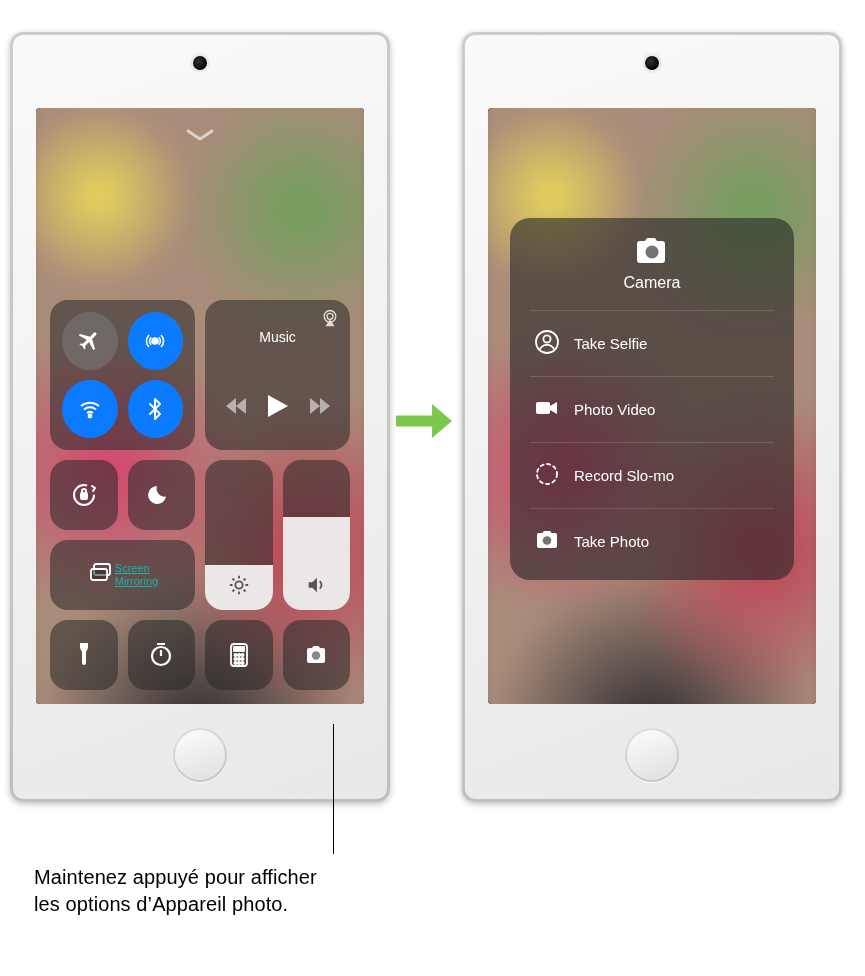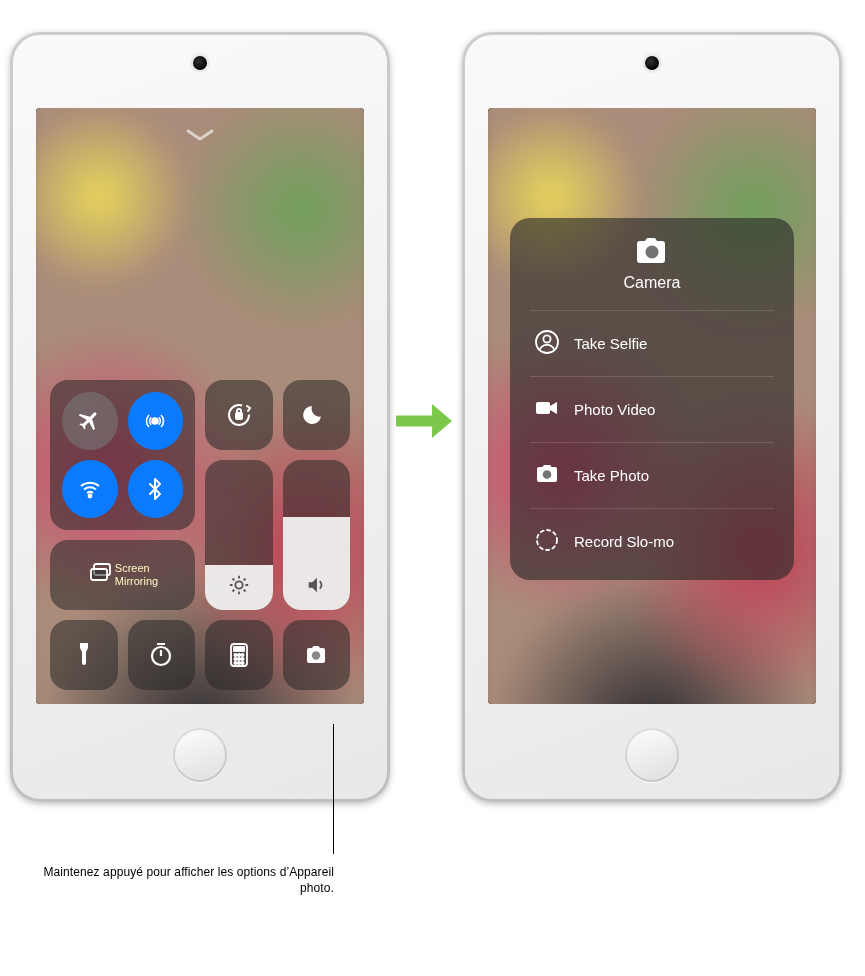--- a/index.html
+++ b/index.html
@@ -14,21 +14,21 @@
     position: relative;
     width: 865px;
     height: 976px;
   }
   
   .device {
     position: absolute;
     width: 380px;
     height: 770px;
     background: linear-gradient(160deg,#fafafa,#e8e8e8);
-    border-radius: 30px;
+    border-radius: 13px;
     box-shadow: inset 0 0 0 3px rgba(0,0,0,0.18), 0 2px 6px rgba(0,0,0,0.25);
   }
   .device.left { left: 10px; top: 32px; }
   .device.right { left: 462px; top: 32px; }
   .device .front-cam {
     position: absolute;
     top: 24px; left: 50%;
     transform: translateX(-50%);
     width: 14px; height: 14px;
     border-radius: 50%;
@@ -133,21 +133,21 @@
   .music-title { font-size:14px; }
   .music-controls { display:flex; gap:22px; align-items:center; margin-top:12px;}
   .music-controls svg { fill:#fff; }
 
   .small-platter {
     display:flex; align-items:center; justify-content:center; color:#fff;
   }
   .small-platter svg { width:28px; height:28px; }
   .mirror-platter {
     display:flex; flex-direction:row; align-items:center; justify-content:center;
-    color:#fef9c3; padding:0 10px;
+    color:#14b8a6; padding:0 10px;text-decoration:underline;
   }
   .mirror-label { font-size:11px; line-height:1.2; }
 
   
   .camera-menu {
     position:absolute; left:22px; right:22px; top:110px;
     background:rgba(40,40,40,0.62);
     border-radius:20px;
     color:#fff;
     padding:18px 20px 6px;
@@ -175,22 +175,21 @@
   .callout-line {
     position:absolute;
     left:333px; top:724px;
     width:1px; height:130px;
     background:#000;
   }
   .callout-text {
     position:absolute;
     top:864px; left:34px;
     width:300px;
-    text-align:right;
-    font-size:12px;
+    font-size:20px;
     line-height:1.35;
     color:#000;
     letter-spacing:0.1px;
   }
 </style>
 </head>
 <body>
 
 <div class="stage">
 
@@ -228,20 +227,41 @@
                 <circle cx="12" cy="19" r="1.4" fill="#fff"></circle>
               </svg>
           </div>
           <div class="conn-btn active">
             <svg viewBox="0 0 24 24" fill="none" stroke="#fff" stroke-width="2" stroke-linejoin="round" stroke-linecap="round">
                 <path d="M7 7l10 10-5 5V2l5 5L7 17"></path>
               </svg>
           </div>
         </div>
 
+        <div class="platter span2 music-platter">
+          <div class="airplay-ind">
+            <svg width="20" height="20" viewBox="0 0 24 24" fill="none" stroke="#fff" stroke-width="1.6">
+                <circle cx="12" cy="10" r="7"></circle>
+                <circle cx="12" cy="10" r="3.6"></circle>
+                <path d="M8 21l4-6 4 6z" fill="#fff"></path>
+              </svg>
+          </div>
+          <div class="music-title">Music</div>
+          <div class="music-controls">
+            <span><svg width="20" height="16" viewBox="0 0 20 16">
+                  <path d="M10 8L20 0v16zM0 8L10 0v16z" fill="rgba(255,255,255,0.55)"></path>
+                </svg></span>
+            <span><svg width="20" height="22" viewBox="0 0 20 22">
+                  <path d="M0 0l20 11L0 22z" fill="#fff"></path>
+                </svg></span>
+            <span><svg width="20" height="16" viewBox="0 0 20 16">
+                  <path d="M0 0l10 8L0 16zM10 0l10 8-10 8z" fill="rgba(255,255,255,0.55)"></path>
+                </svg></span>
+          </div>
+        </div>
 
         <div class="platter small-platter">
           <svg viewBox="0 0 28 28" fill="none" stroke="#fff" stroke-width="2">
               <circle cx="14" cy="14" r="10" stroke-dasharray="50 12"></circle>
               <path d="M22 5l3 2-2 3" stroke-linecap="round"></path>
               <rect x="11" y="12" width="6" height="6" rx="1" fill="#fff"></rect>
               <path d="M12 12v-2a2 2 0 0 1 4 0v2"></path>
             </svg>
         </div>
         <div class="platter small-platter">
@@ -357,34 +377,34 @@
           <span>
             <svg viewBox="0 0 26 26" fill="#fff">
                 <rect x="2" y="7" width="14" height="12" rx="2"></rect>
                 <path d="M16 11l7-4v12l-7-4z"></path>
               </svg>
           </span>
           <span>Photo Video</span>
         </div>
         <div class="camera-item">
           <span>
+            <svg viewBox="0 0 26 26" fill="none" stroke="#fff" stroke-width="1.8" stroke-linecap="round" stroke-dasharray="3.2 3.5">
+                <circle cx="13" cy="13" r="10"></circle>
+              </svg>
+          </span>
+          <span>Record Slo-mo</span>
+        </div>
+        <div class="camera-item">
+          <span>
             <svg viewBox="0 0 26 26" fill="#fff">
                 <path d="M3 8a2 2 0 0 1 2-2h3.5l1.3-2h6.4l1.3 2H21a2 2 0 0 1 2 2v11a2 2 0 0 1-2 2H5a2 2 0 0 1-2-2z"></path>
                 <circle cx="13" cy="13.5" r="4.3" fill="rgba(40,40,40,0.65)"></circle>
               </svg>
           </span>
           <span>Take Photo</span>
-        </div>
-        <div class="camera-item">
-          <span>
-            <svg viewBox="0 0 26 26" fill="none" stroke="#fff" stroke-width="1.8" stroke-linecap="round" stroke-dasharray="3.2 3.5">
-                <circle cx="13" cy="13" r="10"></circle>
-              </svg>
-          </span>
-          <span>Record Slo-mo</span>
         </div>
       </div>
     </div>
     <div class="home-btn"></div>
   </div>
 
   <div class="callout-line"></div>
   <div class="callout-text">Maintenez appuyé pour afficher les options d’Appareil photo.</div>
 
 </div>

